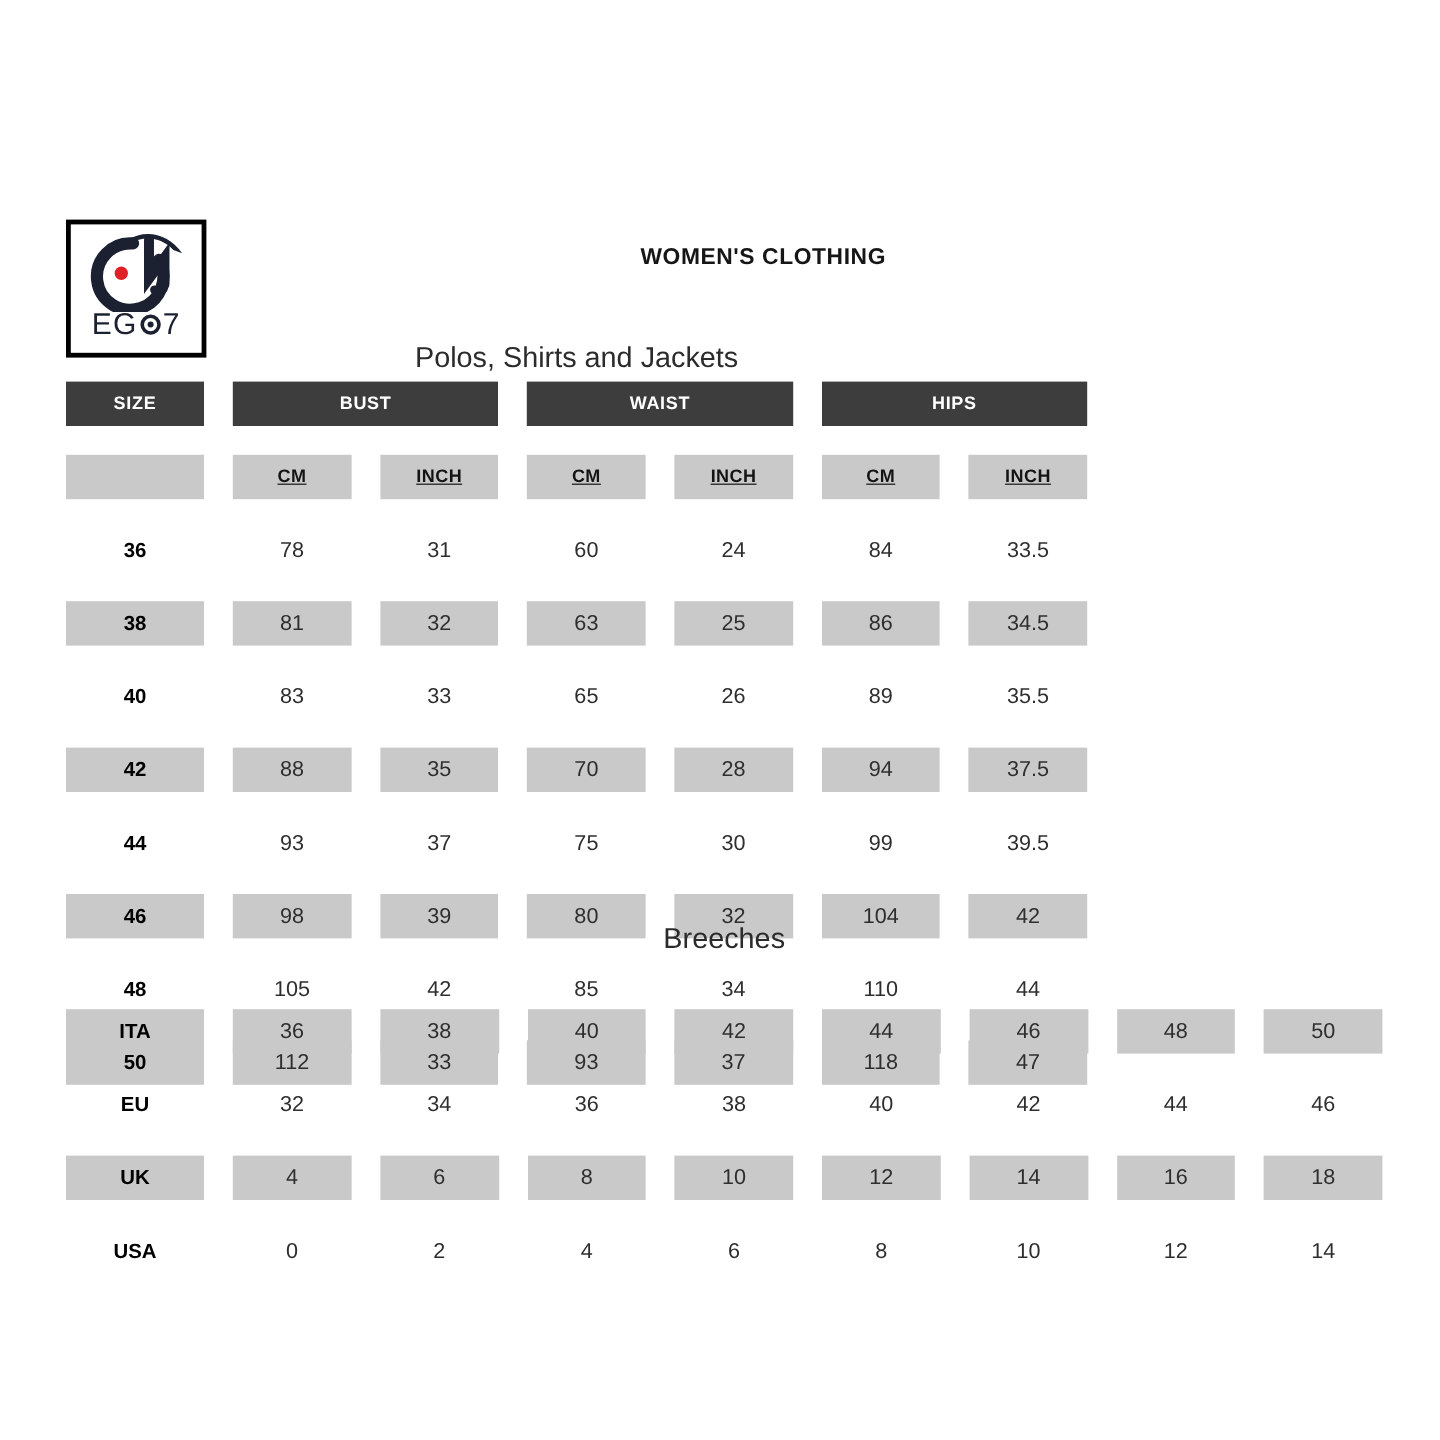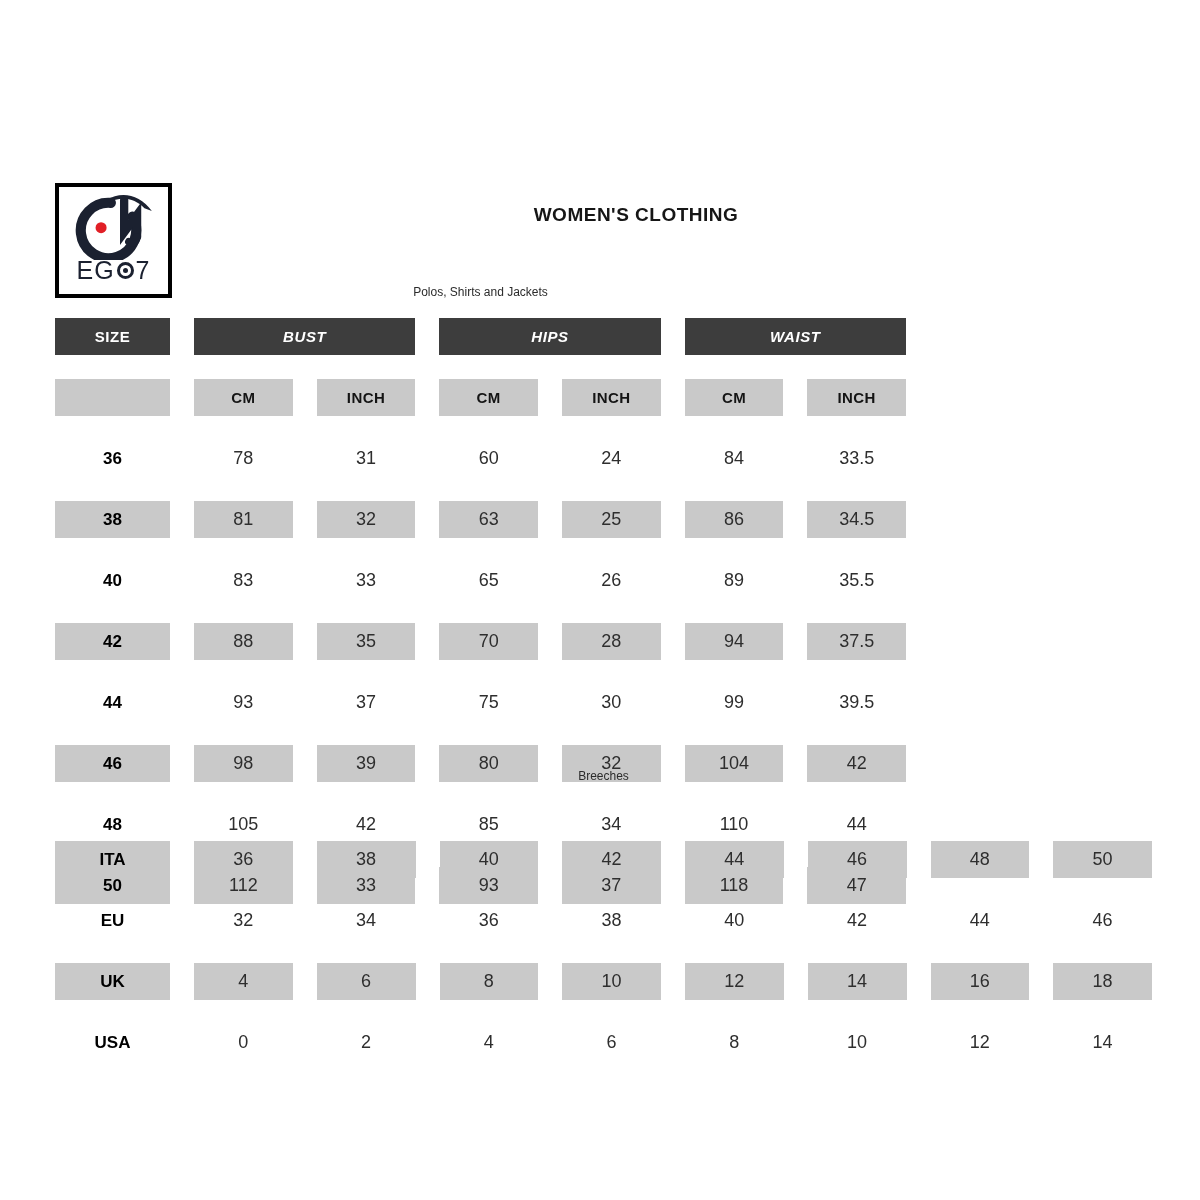--- a/index.html
+++ b/index.html
@@ -28,34 +28,34 @@
     box-sizing:border-box;
   }
   .logo-o::after{content:"";width:5px;height:5px;background:#1b2130;border-radius:50%;}
 
   
   .page-title{
     position:absolute;left:0;top:204px;width:1200px;text-align:center;
     font-size:19px;font-weight:700;letter-spacing:.5px;color:#161616;padding-left:36px;
   }
   .section-title{
-    position:absolute;text-align:center;font-size:12px;color:#2b2b2b;
+    position:absolute;text-align:center;font-size:24px;color:#2b2b2b;
   }
   #polos-title{left:55px;top:285px;width:851px;}
   #breeches-title{left:55px;top:769px;width:1097px;}
 
   
   .grid{position:absolute;display:grid;column-gap:6px;row-gap:3px;gap:24px;}
   #table1{left:55px;top:318px;width:851px;grid-template-columns:115px repeat(6,1fr);grid-auto-rows:37px;}
   #table2{left:55px;top:841px;width:1097px;grid-template-columns:115px repeat(8,1fr);grid-auto-rows:37px;text-align:center;}
 
   .cell{display:flex;align-items:center;justify-content:center;box-sizing:border-box;}
   .hd{background:#3d3d3d;color:#ffffff;font-weight:700;font-size:15px;letter-spacing:.6px;}
-  .span2{grid-column:span 2;font-style:italic;}
-  .sub{background:#c9c9c9;color:#141414;font-weight:700;font-size:15px;letter-spacing:.4px;}
+  .span2{grid-column:span 2;}
+  .sub{background:#c9c9c9;color:#141414;font-weight:700;font-size:15px;letter-spacing:.4px;text-decoration:underline;}
   .label{font-weight:700;font-size:17px;color:#000;}
   .val{font-size:18px;color:#2e2e2e;}
   .shaded{background:#c9c9c9;}
 </style>
 </head>
 <body>
 
 <div class="canvas">
 
   <div class="logo">
@@ -77,22 +77,22 @@
     </div>
   </div>
 
   <div class="page-title">WOMEN'S CLOTHING</div>
 
   <div class="section-title" id="polos-title">Polos, Shirts and Jackets</div>
 
   <div class="grid" id="table1">
     <div class="cell hd">SIZE</div>
     <div class="cell hd span2">BUST</div>
+    <div class="cell hd span2">WAIST</div>
     <div class="cell hd span2">HIPS</div>
-    <div class="cell hd span2">WAIST</div>
 
     <div class="cell sub"></div>
     <div class="cell sub">CM</div>
     <div class="cell sub">INCH</div>
     <div class="cell sub">CM</div>
     <div class="cell sub">INCH</div>
     <div class="cell sub">CM</div>
     <div class="cell sub">INCH</div>
 
   <div class="cell label">36</div>

